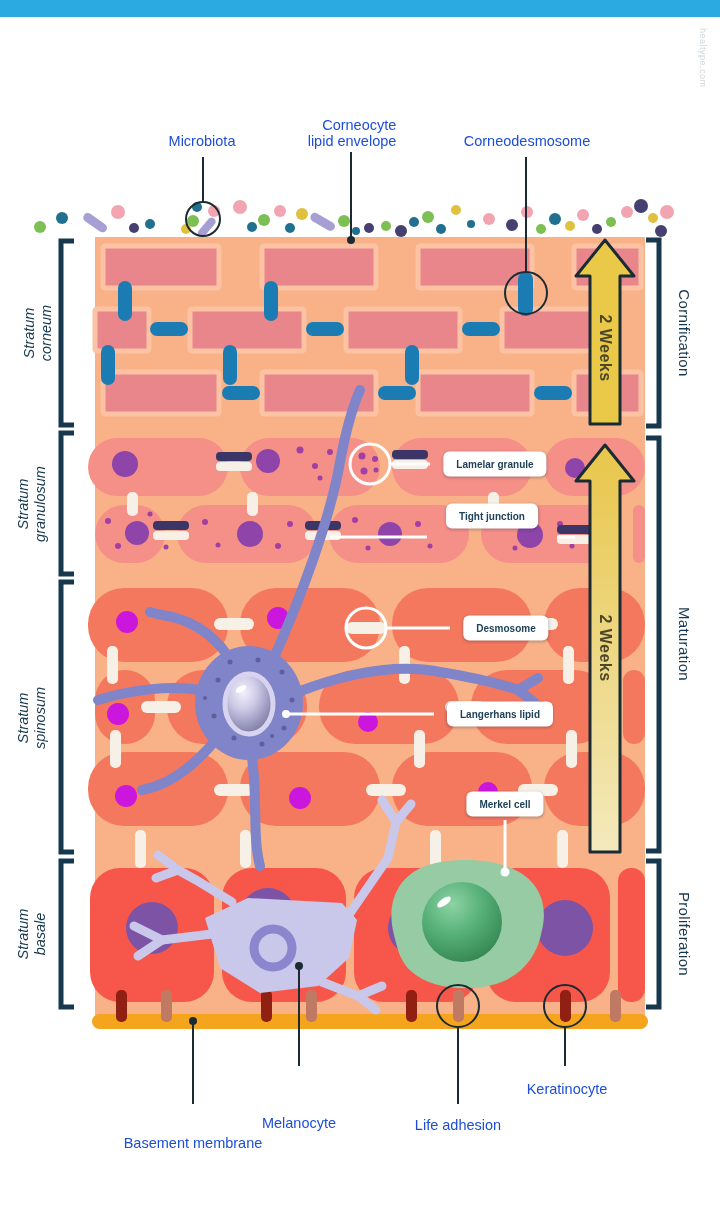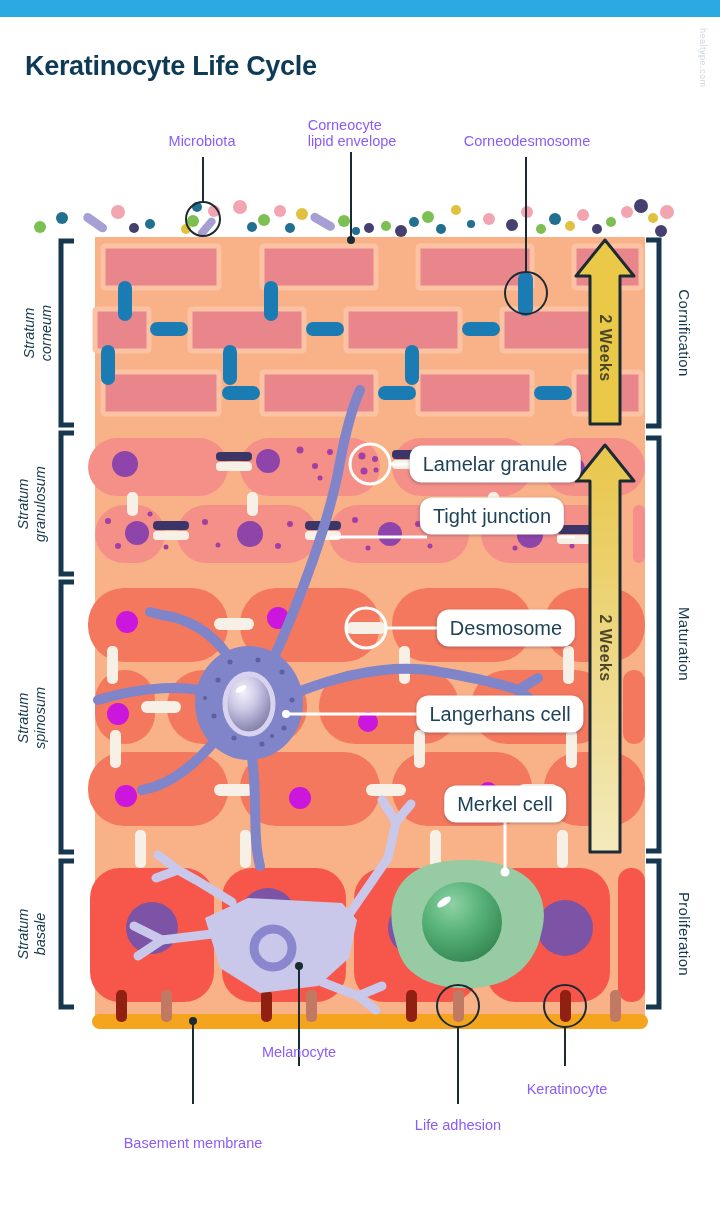--- a/index.html
+++ b/index.html
@@ -4,36 +4,35 @@
 <style>
   html,body{margin:0;padding:0;background:#fff;}
   .page{position:relative;width:720px;height:1205px;background:#ffffff;overflow:hidden;
         font-family:"Liberation Sans",sans-serif;}
   .topbar{position:absolute;left:0;top:0;width:720px;height:17px;background:#2BA9E1;}
   .title{position:absolute;left:25px;top:33px;font-size:27px;font-weight:bold;
          color:#0E3A55;letter-spacing:-0.3px;}
   .watermark{position:absolute;left:694px;top:28px;width:14px;height:130px;
              writing-mode:vertical-rl;font-size:9px;color:#93A3AD;opacity:.45;letter-spacing:.5px;}
   svg.art{position:absolute;left:0;top:0;}
-  .lbl{position:absolute;transform:translate(-50%,-50%);color:#8b5cf6;font-size:14.5px;
-       text-align:left;white-space:pre-line;line-height:1.12;}
+  .lbl{position:absolute;transform:translate(-50%,-50%);color:#1d4ed8;font-size:14.5px;
+       text-align:right;white-space:pre-line;line-height:1.12;}
   .callout{position:absolute;transform:translate(-50%,-50%);background:#ffffff;color:#1E4257;
-       font-size:20px;padding:7px 13px;border-radius:12px;white-space:nowrap;
-       box-shadow:0 1px 3px rgba(40,40,70,.28);}
+       font-size:10px;padding:7px 13px;border-radius:6px;white-space:nowrap;
+       box-shadow:0 1px 3px rgba(40,40,70,.28);font-weight:bold;}
   .stratum{position:absolute;transform:translate(-50%,-50%) rotate(-90deg);color:#16384E;
        font-size:14.5px;font-style:italic;text-align:center;white-space:pre-line;line-height:1.15;}
   .phase{position:absolute;transform:translate(-50%,-50%) rotate(90deg);color:#16384E;
        font-size:15px;white-space:nowrap;letter-spacing:.3px;}
 </style>
 </head>
 <body>
 
 <div class="page">
   <div class="topbar"></div>
-  <h1 class="title">Keratinocyte Life Cycle</h1>
   <div class="watermark">healtype.com</div>
 
   <svg class="art" width="720" height="1205" viewBox="0 0 720 1205">
     <defs>
       <linearGradient id="arrow2grad" x1="0" y1="445" x2="0" y2="852" gradientUnits="userSpaceOnUse">
         <stop offset="0" stop-color="#E8C64A"></stop>
           <stop offset="1" stop-color="#F3E9BC"></stop>
       </linearGradient>
       <radialGradient id="lgNuc" cx="38%" cy="30%" r="80%">
         <stop offset="0" stop-color="#F2F1FA"></stop>
@@ -395,33 +394,33 @@
   </svg>
 
   <div class="lbl" style="left:202px;top:141px">Microbiota</div>
   <div class="lbl" style="left:352px;top:133px">Corneocyte
 lipid envelope</div>
   <div class="lbl" style="left:527px;top:141px">Corneodesmosome</div>
 
   <div class="callout" style="left:495px;top:464px">Lamelar granule</div>
   <div class="callout" style="left:492px;top:516px">Tight junction</div>
   <div class="callout" style="left:506px;top:628px">Desmosome</div>
-  <div class="callout" style="left:500px;top:714px">Langerhans cell</div>
+  <div class="callout" style="left:500px;top:714px">Langerhans lipid</div>
   <div class="callout" style="left:505px;top:804px">Merkel cell</div>
 
   <div class="stratum" style="left:38px;top:333px">Stratum
 corneum</div>
   <div class="stratum" style="left:32px;top:504px">Stratum
 granulosum</div>
   <div class="stratum" style="left:32px;top:718px">Stratum
 spinosum</div>
   <div class="stratum" style="left:32px;top:934px">Stratum
 basale</div>
 
   <div class="phase" style="left:684px;top:333px">Cornification</div>
   <div class="phase" style="left:684px;top:644px">Maturation</div>
   <div class="phase" style="left:684px;top:934px">Proliferation</div>
 
-  <div class="lbl" style="left:299px;top:1052px">Melanocyte</div>
+  <div class="lbl" style="left:299px;top:1123px">Melanocyte</div>
   <div class="lbl" style="left:193px;top:1143px">Basement membrane</div>
   <div class="lbl" style="left:458px;top:1125px">Life adhesion</div>
   <div class="lbl" style="left:567px;top:1089px">Keratinocyte</div>
 </div>
 
 </body></html>

